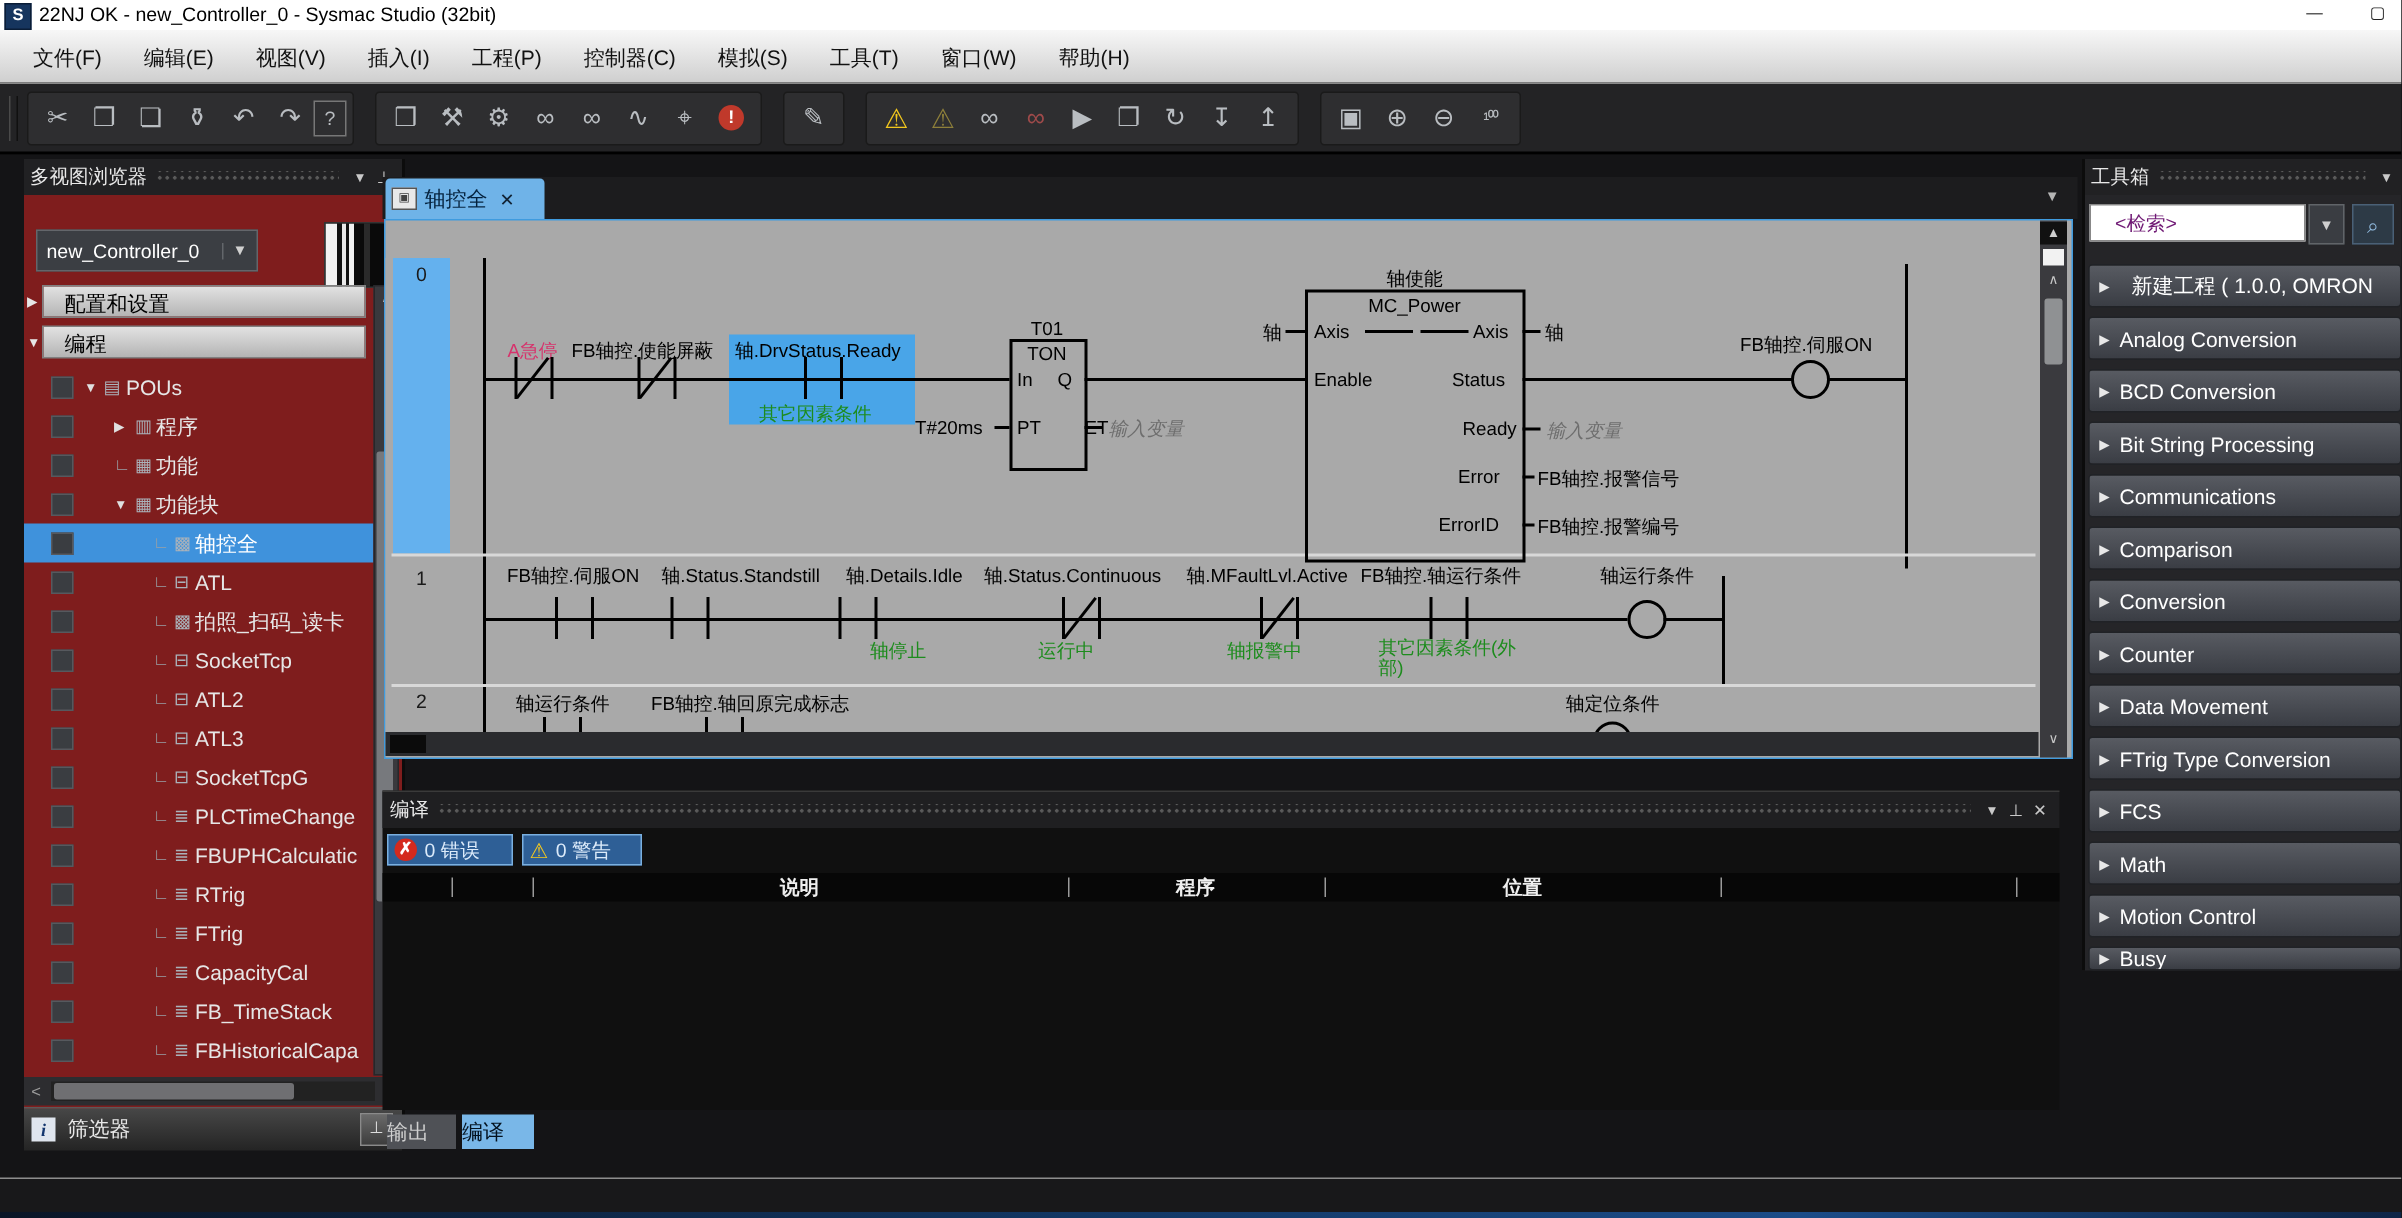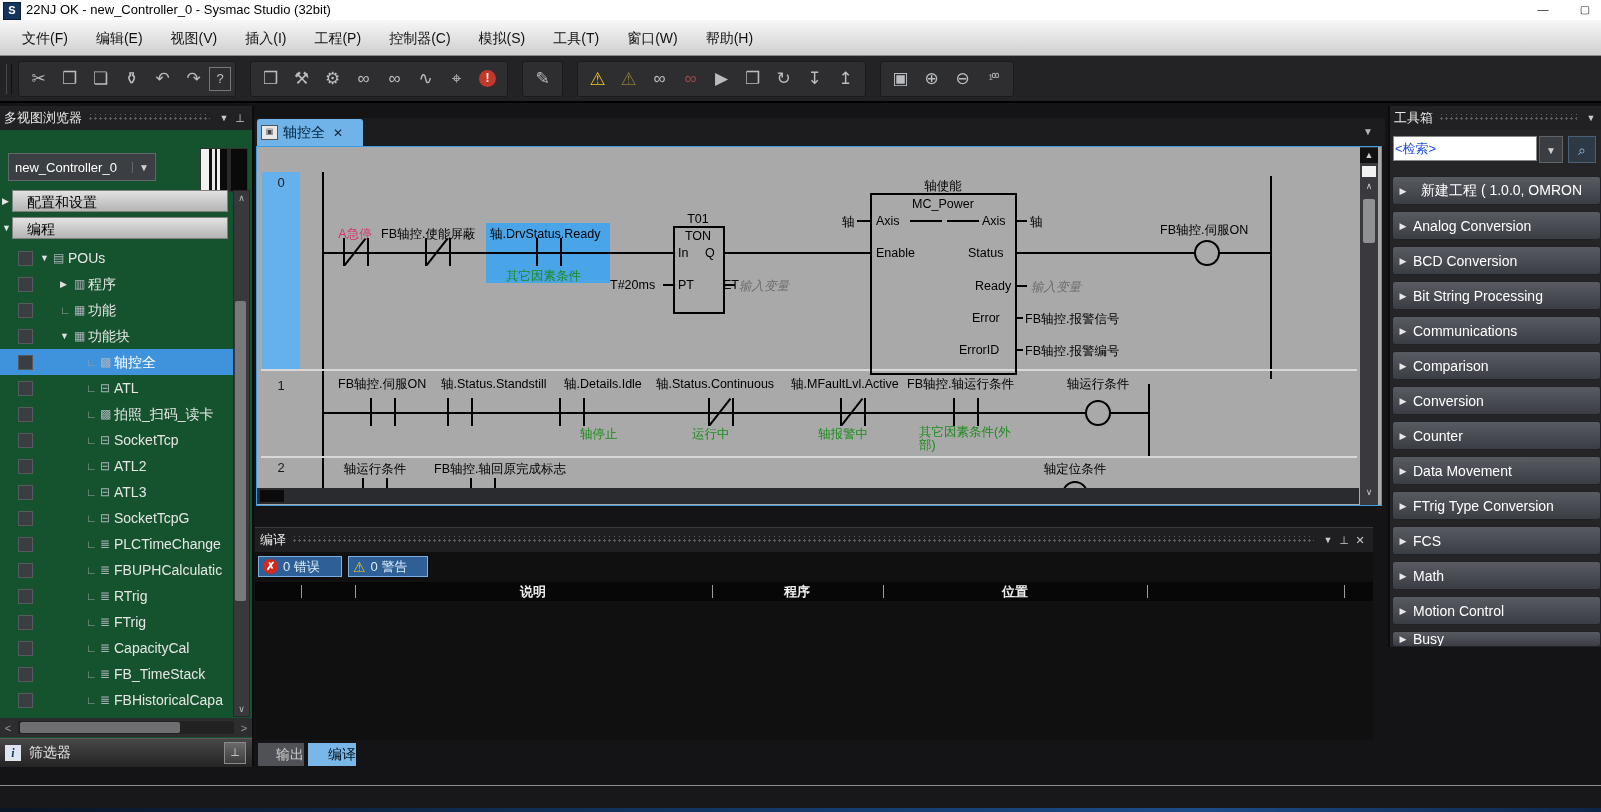--- a/index.html
+++ b/index.html
@@ -23,21 +23,21 @@
   .tgroup{display:flex;align-items:center;background:#2e2e30;border:1px solid #1a1a1a;border-radius:3px;
       padding:2px 4px;margin-right:14px;height:36px;box-sizing:border-box}
   .tbi{width:31px;height:32px;display:flex;align-items:center;justify-content:center;
       font-size:17px;color:#b9bdc1;cursor:default}
   .tbi.warn{color:#f2c71d;font-size:18px}
   .tbi.warnoff{color:#8d7f3a;font-size:18px}
   .redball{display:inline-block;width:17px;height:17px;border-radius:50%;background:#c0392b;color:#fff;
       font-size:12px;font-weight:bold;text-align:center;line-height:17px}
   .tbi.small{font-size:12px;letter-spacing:-1px}
   
-  .leftpanel{left:0;top:106px;width:252px;height:660px;background:#14532d;border-right:2px solid #0c0c0c}
+  .leftpanel{left:16px;top:106px;width:252px;height:660px;background:#7f1d1d;border-right:2px solid #0c0c0c}
   .paneltitle{position:absolute;left:0;top:0;width:100%;height:24px;background:#212123;display:flex;
       align-items:center;color:#e8e8e8;font-size:13px;padding:0 4px;box-sizing:border-box}
   .dots{flex:1;height:8px;margin:0 6px;background-image:radial-gradient(#5a5a5a 1px,transparent 1.2px);
       background-size:5px 5px;background-position:0 2px}
   .hdrico{color:#c9c9c9;font-size:11px;width:16px;text-align:center}
   .ctrlsel{position:absolute;left:8px;top:47px;width:146px;height:26px;background:#3b3e43;
       border:1px solid #63666b;color:#fff;font-size:13px;display:flex;align-items:center}
   .ctrlsel .txt{flex:1;padding-left:6px;white-space:nowrap;overflow:hidden}
   .ctrlsel .dd{width:22px;text-align:center;border-left:1px solid #63666b;color:#d0d0d0;font-size:10px}
   .ctrlimg{position:absolute;left:200px;top:42px;width:46px;height:42px;background:#0a0a0a;border:1px solid #333;
@@ -106,25 +106,25 @@
       color:#e8e8e8;font-size:13px;padding:0 5px;box-sizing:border-box}
   .badge{position:absolute;top:28px;height:21px;background:#2e5f96;border:1px solid #7ab0e0;color:#dcebfa;
       font-size:13px;display:flex;align-items:center;padding:0 8px 0 4px;box-sizing:border-box}
   .badge .err{width:15px;height:15px;border-radius:50%;background:#d42a1e;color:#fff;font-size:11px;font-weight:bold;
       text-align:center;line-height:15px;margin-right:5px}
   .badge .wrn{color:#f4c81e;font-size:14px;margin-right:5px}
   .bhead{position:absolute;left:0;top:54px;width:100%;height:19px;background:#070707;color:#efefef;font-size:13px;font-weight:bold}
   .bsep{position:absolute;top:3px;width:1px;height:13px;background:#9a9a9a}
   .bcol{position:absolute;top:1px;transform:translateX(-50%)}
   
-  .btab{position:absolute;top:743px;height:23px;font-size:14px;line-height:23px;text-align:right}
+  .btab{position:absolute;top:743px;height:23px;font-size:14px;line-height:23px;text-align:left}
   
   .rightpanel{left:1388px;top:106px;width:213px;height:541px;background:#252528;border-left:2px solid #0c0c0c}
   .searchbox{position:absolute;left:3px;top:30px;width:144px;height:25px;background:#fff;border:1px solid #888;
-      color:#1d4ed8;font-size:13px;line-height:25px;padding-left:1px;box-sizing:border-box}
+      color:#701a75;font-size:13px;line-height:25px;padding-left:16px;box-sizing:border-box}
   .sbdd{position:absolute;left:149px;top:30px;width:24px;height:27px;background:#3a3d42;border:1px solid #606468;
       color:#cfcfcf;font-size:10px;text-align:center;line-height:27px;box-sizing:border-box}
   .sbgo{position:absolute;left:178px;top:30px;width:28px;height:27px;background:#2d3a46;border:1px solid #4a6076;
       color:#8fb8dc;font-size:14px;text-align:center;line-height:27px;box-sizing:border-box}
   .tbxitem{position:absolute;left:2px;width:209px;height:29px;border-radius:3px;
       background:linear-gradient(#585b62,#3a3d44);border:1px solid #202226;color:#fff;font-size:14px;
       display:flex;align-items:center;box-sizing:border-box}
   .tbxitem .arr{font-size:9px;color:#e8e8e8;width:20px;text-align:center}
   
   .statusbar{left:0;top:785px;width:1601px;height:27px;background:#18181a;border-top:1px solid #8d8d8d}

